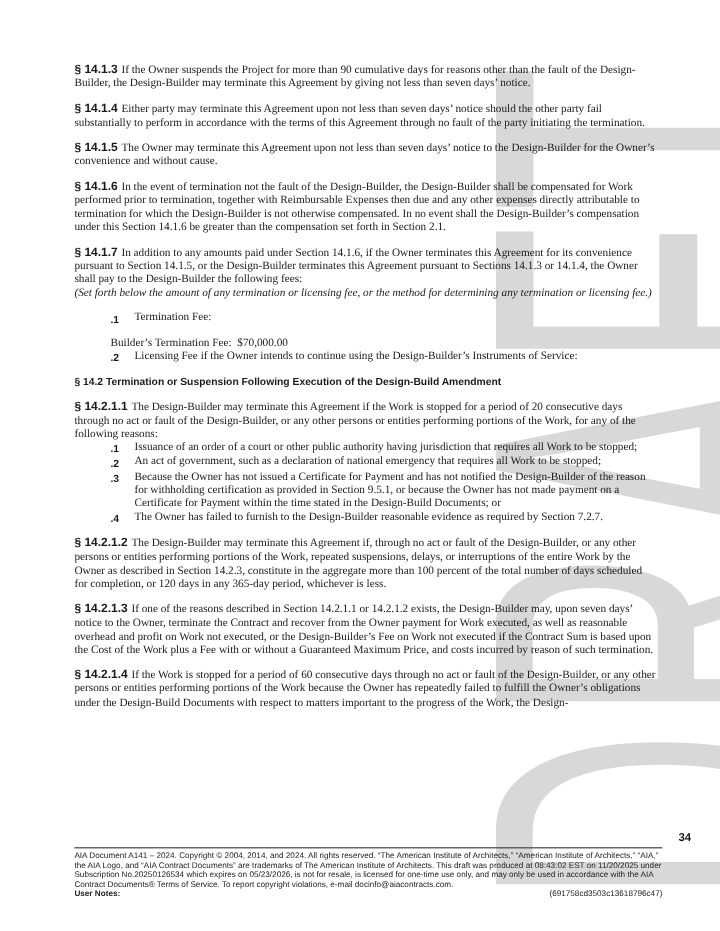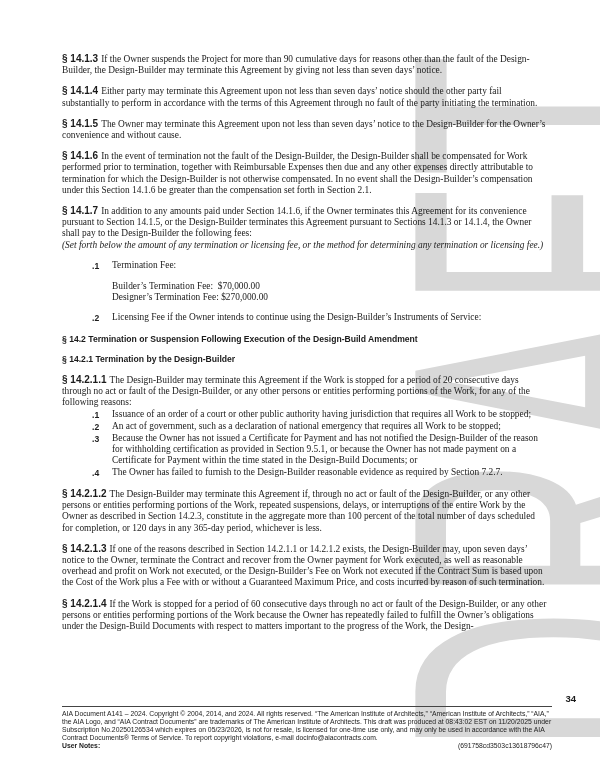--- a/index.html
+++ b/index.html
@@ -50,21 +50,21 @@
   }
   .li{display:flex;margin-left:30px;}
   .li .num{
     flex:none;width:20px;
     font-family:"Liberation Sans", sans-serif;
     font-weight:bold;font-size:8.6px;
     padding-top:1px;
   }
   .li .itx{flex:1;}
   .li.gap{margin-bottom:9px;}
-  .sub{margin-left:50px;white-space:pre-wrap;}
+  .sub{margin-left:30px;white-space:pre-wrap;}
   .sub.gap{margin-bottom:9px;}
   .reasons{margin-bottom:9px;}
   
   .footer{
     position:absolute;
     left:62px; top:706px;
     width:490px;
     border-top:1px solid #444;
     padding-top:3px;
     font-family:"Liberation Sans", sans-serif;
@@ -105,30 +105,28 @@
 
     <p><span class="seclabel">§ 14.1.7</span><span>In addition to any amounts paid under Section 14.1.6, if the Owner terminates this Agreement for its convenience pursuant to Section 14.1.5, or the Design-Builder terminates this Agreement pursuant to Sections 14.1.3 or 14.1.4, the Owner shall pay to the Design-Builder the following fees:</span><br>
       <span class="note">(Set forth below the amount of any termination or licensing fee, or the method for determining any termination or licensing fee.)</span></p>
 
     <div class="li gap">
       <span class="num">.1</span>
       <span class="itx">Termination Fee:</span>
     </div>
 
     <div class="sub">Builder’s Termination Fee:  $70,000.00</div>
-    <div class="sub gap">Designer’s Termination Fee: $270,000.00</div>
 
     <div class="li gap">
       <span class="num">.2</span>
       <span class="itx">Licensing Fee if the Owner intends to continue using the Design-Builder’s Instruments of Service:</span>
     </div>
 
 
     <p class="heading">§ 14.2 Termination or Suspension Following Execution of the Design-Build Amendment</p>
-    <p class="heading">§ 14.2.1 Termination by the Design-Builder</p>
 
     <p style="margin:0"><span class="seclabel">§ 14.2.1.1</span><span>The Design-Builder may terminate this Agreement if the Work is stopped for a period of 20 consecutive days through no act or fault of the Design-Builder, or any other persons or entities performing portions of the Work, for any of the following reasons:</span></p>
 
     <div class="reasons">
       <div class="li">
         <span class="num">.1</span>
         <span class="itx">Issuance of an order of a court or other public authority having jurisdiction that requires all Work to be stopped;</span>
       </div>
       <div class="li">
         <span class="num">.2</span>

